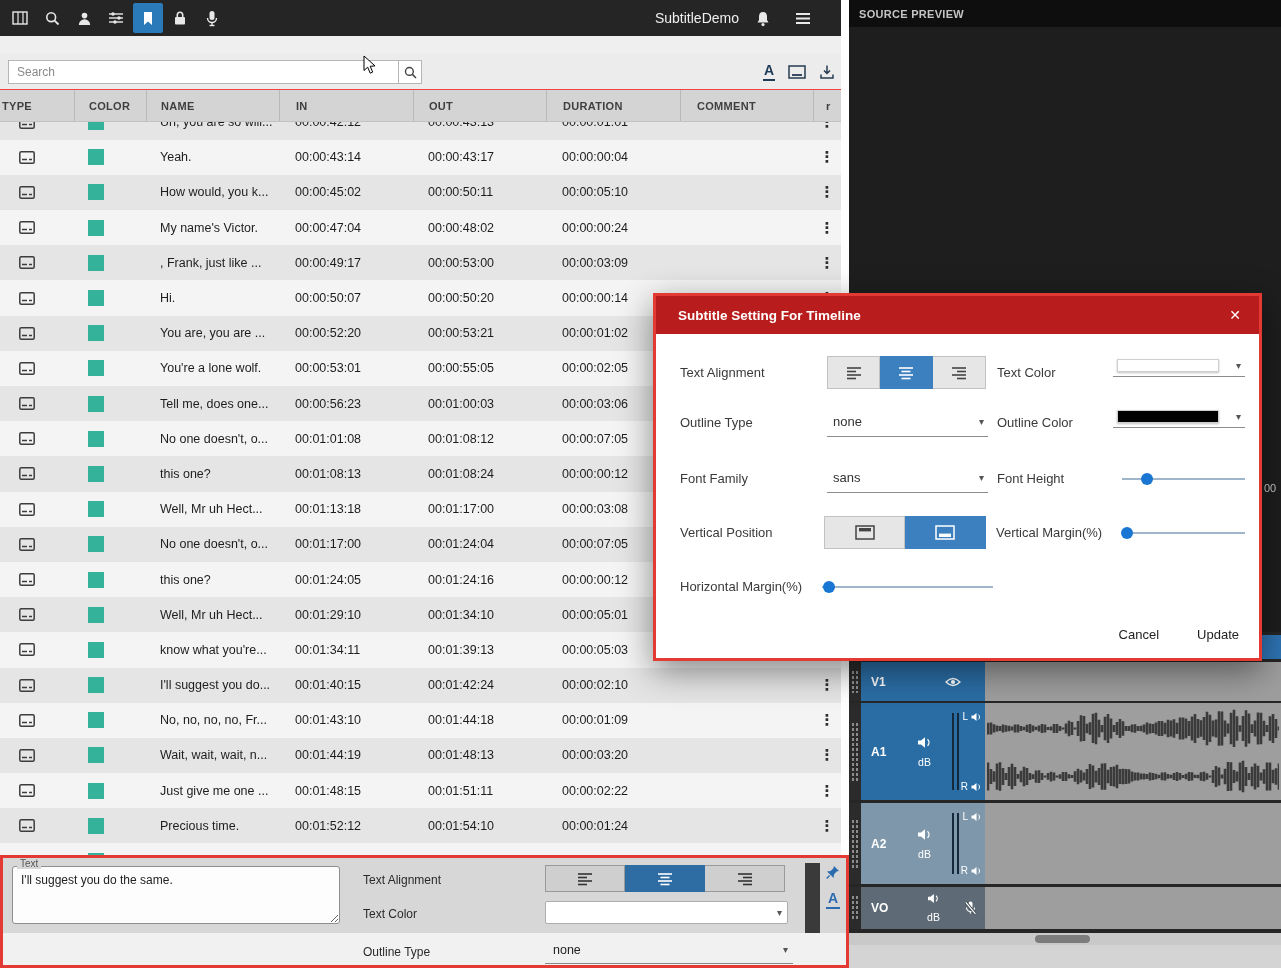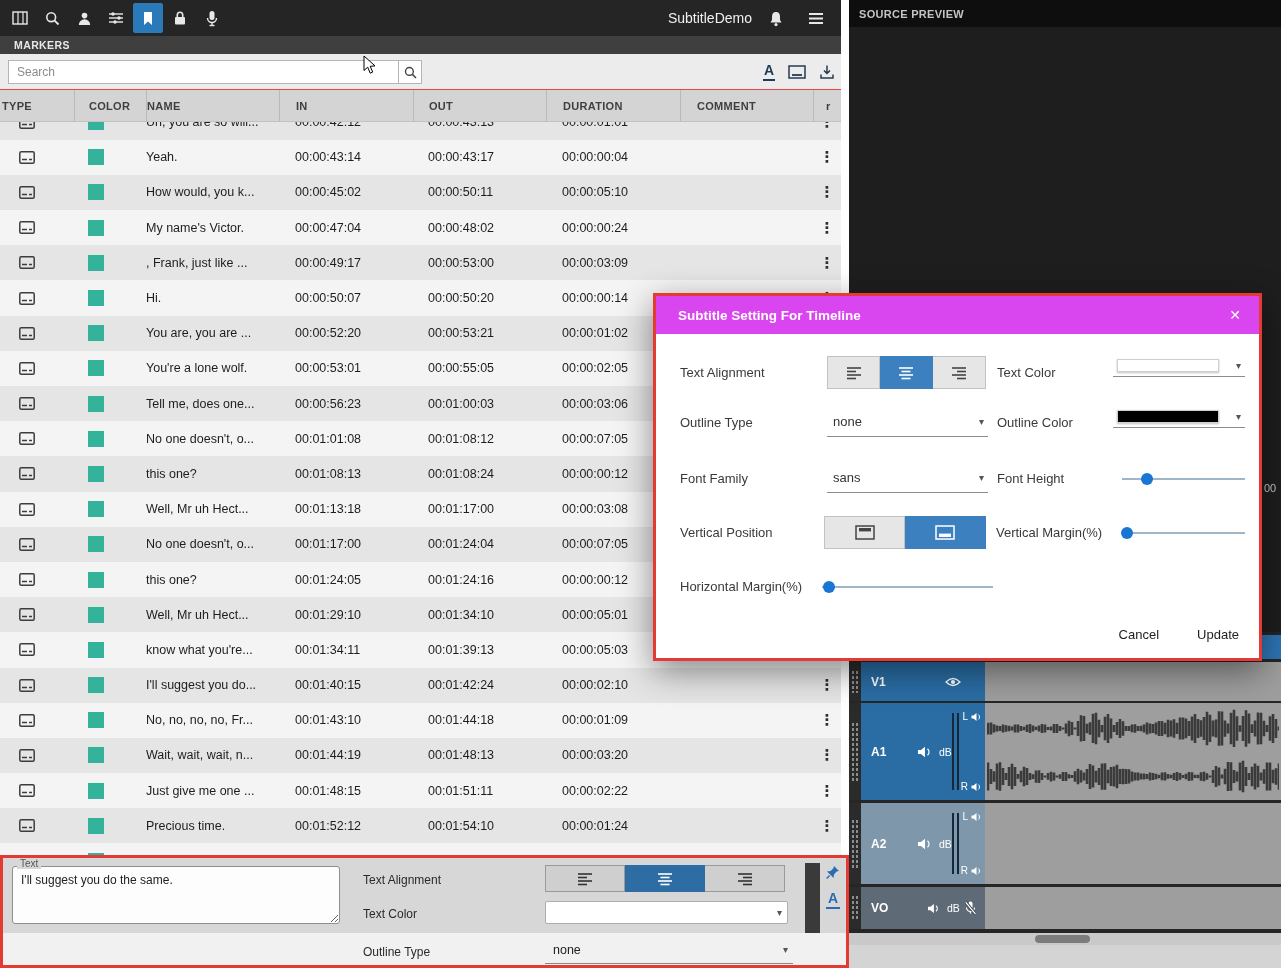--- a/index.html
+++ b/index.html
@@ -7,21 +7,21 @@
   body{font-family:"Liberation Sans","DejaVu Sans",sans-serif;background:#fff}
   #app{position:relative;width:1281px;height:968px;background:#fff;overflow:hidden}
   svg{display:block}
 
   
   .left{position:absolute;left:0;top:0;width:841px;height:968px;background:#efefef}
   .topbar{position:absolute;left:0;top:0;width:841px;height:36px;background:#252525;display:flex;align-items:center}
   .tbtn{width:30px;height:30px;margin:0 1px;display:flex;align-items:center;justify-content:center;border-radius:2px;cursor:pointer}
   .tbtn.active{background:#2a7ab9}
   .tb-left{display:flex;align-items:center;padding-left:4px}
-  .tb-right{margin-left:auto;display:flex;align-items:center;gap:8px;padding-right:9px}
+  .tb-right{margin-left:auto;display:flex;align-items:center;gap:8px;padding-right:22px}
   .app-title{color:#efefef;font-size:14px}
   .markers-bar{position:absolute;left:0;top:36px;width:841px;height:18px;background:#3f3f3f;display:flex;align-items:center;padding-left:14px}
   .markers-bar span{color:#e8e8e8;font-size:10.5px;font-weight:bold;letter-spacing:.4px}
   .search-row{position:absolute;left:0;top:54px;width:841px;height:36px;background:#ececec;border-bottom:1px solid #ef4444}
   .search-input{position:absolute;left:8px;top:6px;width:391px;height:24px;border:1px solid #b5b5b5;background:#fff;padding:0 8px;font-size:12px;color:#333;outline:none}
   .search-input::placeholder{color:#8a8a8a}
   .search-btn{position:absolute;left:398px;top:6px;width:24px;height:24px;background:#fff;border:1px solid #b5b5b5;display:flex;align-items:center;justify-content:center;cursor:pointer}
   .sr-icons{position:absolute;right:6px;top:7px;display:flex;align-items:center;gap:13px;height:22px}
   .sricon{display:flex;align-items:center;justify-content:center;cursor:pointer}
   .aglyph{font-size:14px;font-weight:bold;color:#1d3a56;border-bottom:2px solid #1d3a56;line-height:1.05;padding:0 1px 1px 1px}
@@ -31,21 +31,21 @@
   .hc{height:100%;display:flex;align-items:center;font-size:11px;font-weight:bold;color:#3f3f3f;letter-spacing:.3px;border-left:1px solid #b9b9b9;overflow:hidden;white-space:nowrap;cursor:pointer}
   .hc:first-child{border-left:none}
   .tbody{position:absolute;left:0;top:122px;width:841px;height:733px;overflow:hidden;background:#a3a3a3}
   .trow{display:flex;align-items:center;height:35.2px;background:#f4f4f4;cursor:pointer}
   .trow.dark{background:#e5e5e5}
   .trow:first-child{margin-top:-17.5px}
   .c{flex:none;display:flex;align-items:center;overflow:hidden;white-space:nowrap;font-size:12.5px;color:#1d1d1d;height:100%}
   .c1,.c1h{width:74px;padding-left:2px}
   .c1{padding-left:19px}
   .c2,.c2h{width:72px;padding-left:14px}
-  .c3,.c3h{width:133px;}
+  .c3,.c3h{width:133px;padding-left:14px}
   .c4,.c4h{width:134px;padding-left:16px}
   .c5,.c5h{width:133px;padding-left:15px}
   .c6,.c6h{width:134px;padding-left:16px}
   .c7,.c7h{width:133px;padding-left:16px}
   .c8,.c8h{width:28px}
   .c8{justify-content:center;padding-left:0;font-size:15px;font-weight:bold;color:#2e2e2e}
   .c8h{padding-left:12px}
   .swatch{width:16px;height:16px;display:inline-block}
 
   
@@ -78,34 +78,34 @@
   .grip-col{width:12px;background:#2b2b2b;display:flex;align-items:center;justify-content:center;cursor:grab}
   .grip{width:8px;height:60%;background-image:radial-gradient(#8d8d8d 1px,transparent 1.4px);background-size:4px 5px}
   .trk-head{position:relative;width:124px;color:#fff}
   .blue{background:#2a6da4}
   .dim{background:#7f97aa}
   .vohead{background:#5e6b76}
   .trk-body{position:relative;flex:1;background:#9e9e9e;overflow:hidden}
   .clip{position:absolute;left:0;right:0;top:0;bottom:0;background:#2e74b4;cursor:pointer}
   .tlabel{position:absolute;left:10px;top:50%;transform:translateY(-50%);font-size:12px;font-weight:bold}
   .eye{position:absolute;right:24px;top:50%;transform:translateY(-50%);cursor:pointer}
-  .midcol{position:absolute;left:56px;top:50%;transform:translateY(-50%);display:flex;flex-direction:row;align-items:center;gap:7px}
+  .midcol{position:absolute;left:56px;top:50%;transform:translateY(-50%);display:flex;flex-direction:column;align-items:center;gap:7px}
   .db{font-size:10.5px}
   .meterbars{position:absolute;right:26px;top:10px;bottom:10px;display:flex;gap:3px}
   .meterbars i{width:2px;height:100%;background:#14283a}
   .lr{position:absolute;right:3px;top:8px;bottom:8px;display:flex;flex-direction:column;justify-content:space-between;align-items:flex-end}
   .lr .lrrow{display:flex;align-items:center;gap:3px;font-size:10px;cursor:pointer}
   .waveband{position:absolute;left:2px;right:2px;height:45px}
   .hscroll{position:absolute;left:0;right:0;top:301px;height:12px;background:#c9c9c9;cursor:pointer}
   .hthumb{position:absolute;left:186px;top:2px;width:55px;height:8px;background:#7c7c7c;border-radius:4px;cursor:grab}
   .tl-bottom{position:absolute;left:0;right:0;top:313px;height:23px;background:#d4d4d4}
 
   
   .modal{position:absolute;left:653px;top:293px;width:609px;height:368px;border:3px solid #e33b33;background:#fff;z-index:40;box-shadow:0 10px 32px rgba(0,0,0,.45)}
-  .modal-header{height:38px;background:#d946ef;display:flex;align-items:center;justify-content:space-between;padding:0 14px 0 22px}
+  .modal-header{height:38px;background:#b91c1c;display:flex;align-items:center;justify-content:space-between;padding:0 14px 0 22px}
   .modal-title{color:#fff;font-weight:bold;font-size:13.5px}
   .modal-close{color:#fff;font-size:14px;cursor:pointer;padding:2px 4px}
   .modal-body{position:relative;height:324px}
   .mlabel{position:absolute;font-size:13px;color:#3a3a3a}
   .btn-group{position:absolute;display:flex}
   .gbtn{width:53px;height:33px;background:#e6e6e6;border:1px solid #c2c2c2;border-left-width:0;display:flex;align-items:center;justify-content:center;color:#444;cursor:pointer}
   .gbtn:first-child{border-left-width:1px}
   .gbtn.sel{background:#3c80c0;border-color:#3c80c0;color:#fff}
   .gbtn.wide{width:81px}
   .uselect{position:absolute;border-bottom:1px solid #8c8c8c;display:flex;align-items:center;justify-content:space-between;padding:0 4px 3px 6px;font-size:13px;color:#333;cursor:pointer}
@@ -194,23 +194,20 @@
               <g stroke="#e8e8e8" stroke-width="2">
                 <line x1="1" y1="2" x2="15" y2="2"></line>
                 <line x1="1" y1="6.5" x2="15" y2="6.5"></line>
                 <line x1="1" y1="11" x2="15" y2="11"></line>
               </g>
             </svg>
         </div>
       </div>
     </div>
 
-    <div class="markers-bar">
-      <span>MARKERS</span>
-    </div>
 
     <div class="search-row">
       <input class="search-input" placeholder="Search" style="">
       <button class="search-btn">
         <svg width="13" height="13" viewBox="0 0 13 13">
             <circle cx="5.4" cy="5.4" r="3.9" fill="none" stroke="#444" stroke-width="1.4"></circle>
             <line x1="8.4" y1="8.4" x2="12" y2="12" stroke="#444" stroke-width="1.5"></line>
           </svg>
       </button>
       <div class="sr-icons">

